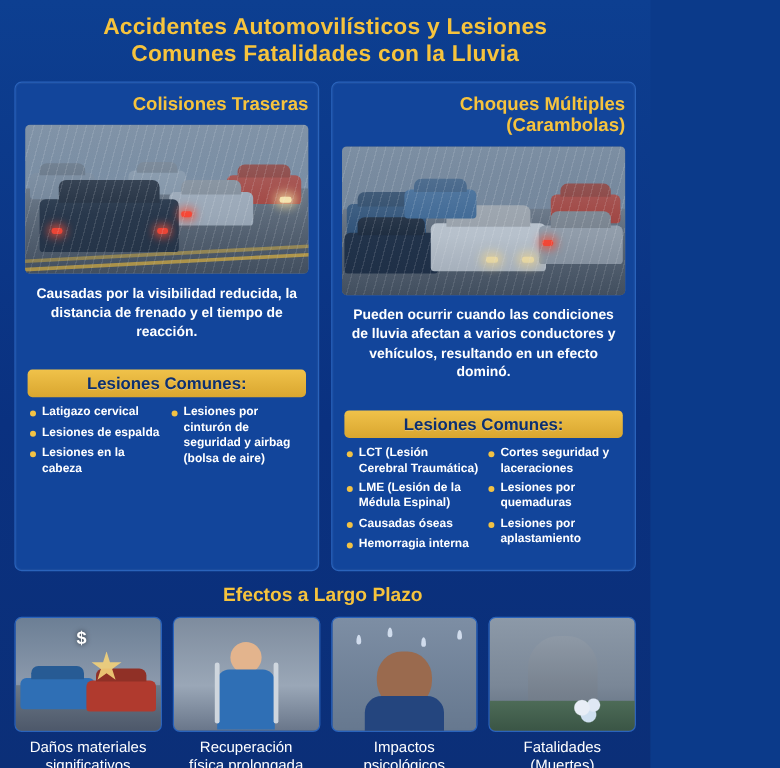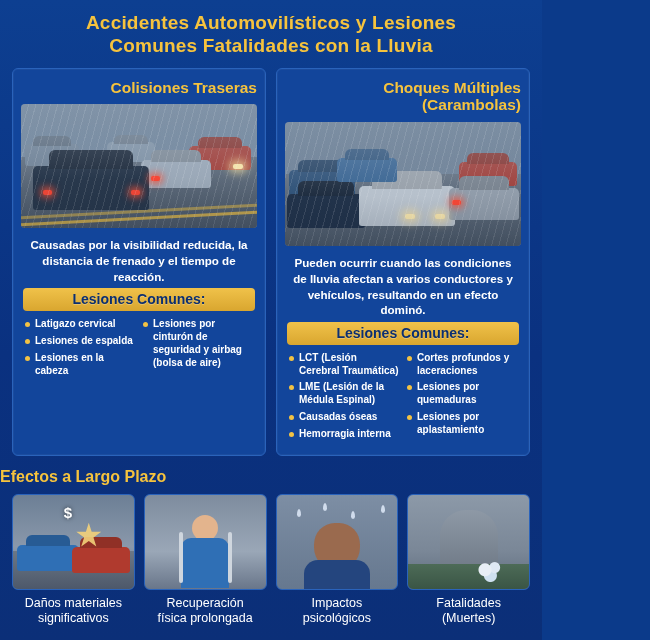--- a/index.html
+++ b/index.html
@@ -102,21 +102,21 @@
   .head {
     position: absolute; width: 10px; height: 5px; border-radius: 2px;
     background: #ffe9a8; box-shadow: 0 0 8px 4px rgba(255,225,150,.7);
   }
 
   .caption {
     text-align: center;
     font-size: 11.6px;
     font-weight: bold;
     line-height: 1.35;
-    padding: 9px 4px 4px 4px;
+    padding: 9px 4px 24px 4px;
     color: #ffffff;
   }
 
   .lesions-bar {
     background: linear-gradient(180deg, #f0c24a 0%, #d9a62f 100%);
     color: #0c2f70;
     text-align: center;
     font-weight: bold;
     font-size: 14px;
     border-radius: 4px;
@@ -142,21 +142,21 @@
   .bullet {
     flex: 0 0 auto;
     width: 5px; height: 5px; border-radius: 50%;
     background: #f3c games;
     background: #f2c244;
     margin: 4px 5px 0 0;
   }
 
   
   .lt-title {
-    text-align: left;
+    text-align: center;
     color: #f6c33d;
     font-weight: bold;
     font-size: 16px;
     margin: 12px 4px 8px 0;
   }
   .lt-row {
     display: flex;
     gap: 9px;
     padding: 0 12px;
   }
@@ -351,21 +351,21 @@
             <span>Causadas óseas</span>
           </div>
           <div class="lesion-item">
             <span class="bullet"></span>
             <span>Hemorragia interna</span>
           </div>
         </div>
         <div class="lesion-col">
           <div class="lesion-item">
             <span class="bullet"></span>
-            <span>Cortes profundos y laceraciones</span>
+            <span>Cortes seguridad y laceraciones</span>
           </div>
           <div class="lesion-item">
             <span class="bullet"></span>
             <span>Lesiones por quemaduras</span>
           </div>
           <div class="lesion-item">
             <span class="bullet"></span>
             <span>Lesiones por aplastamiento</span>
           </div>
         </div>

